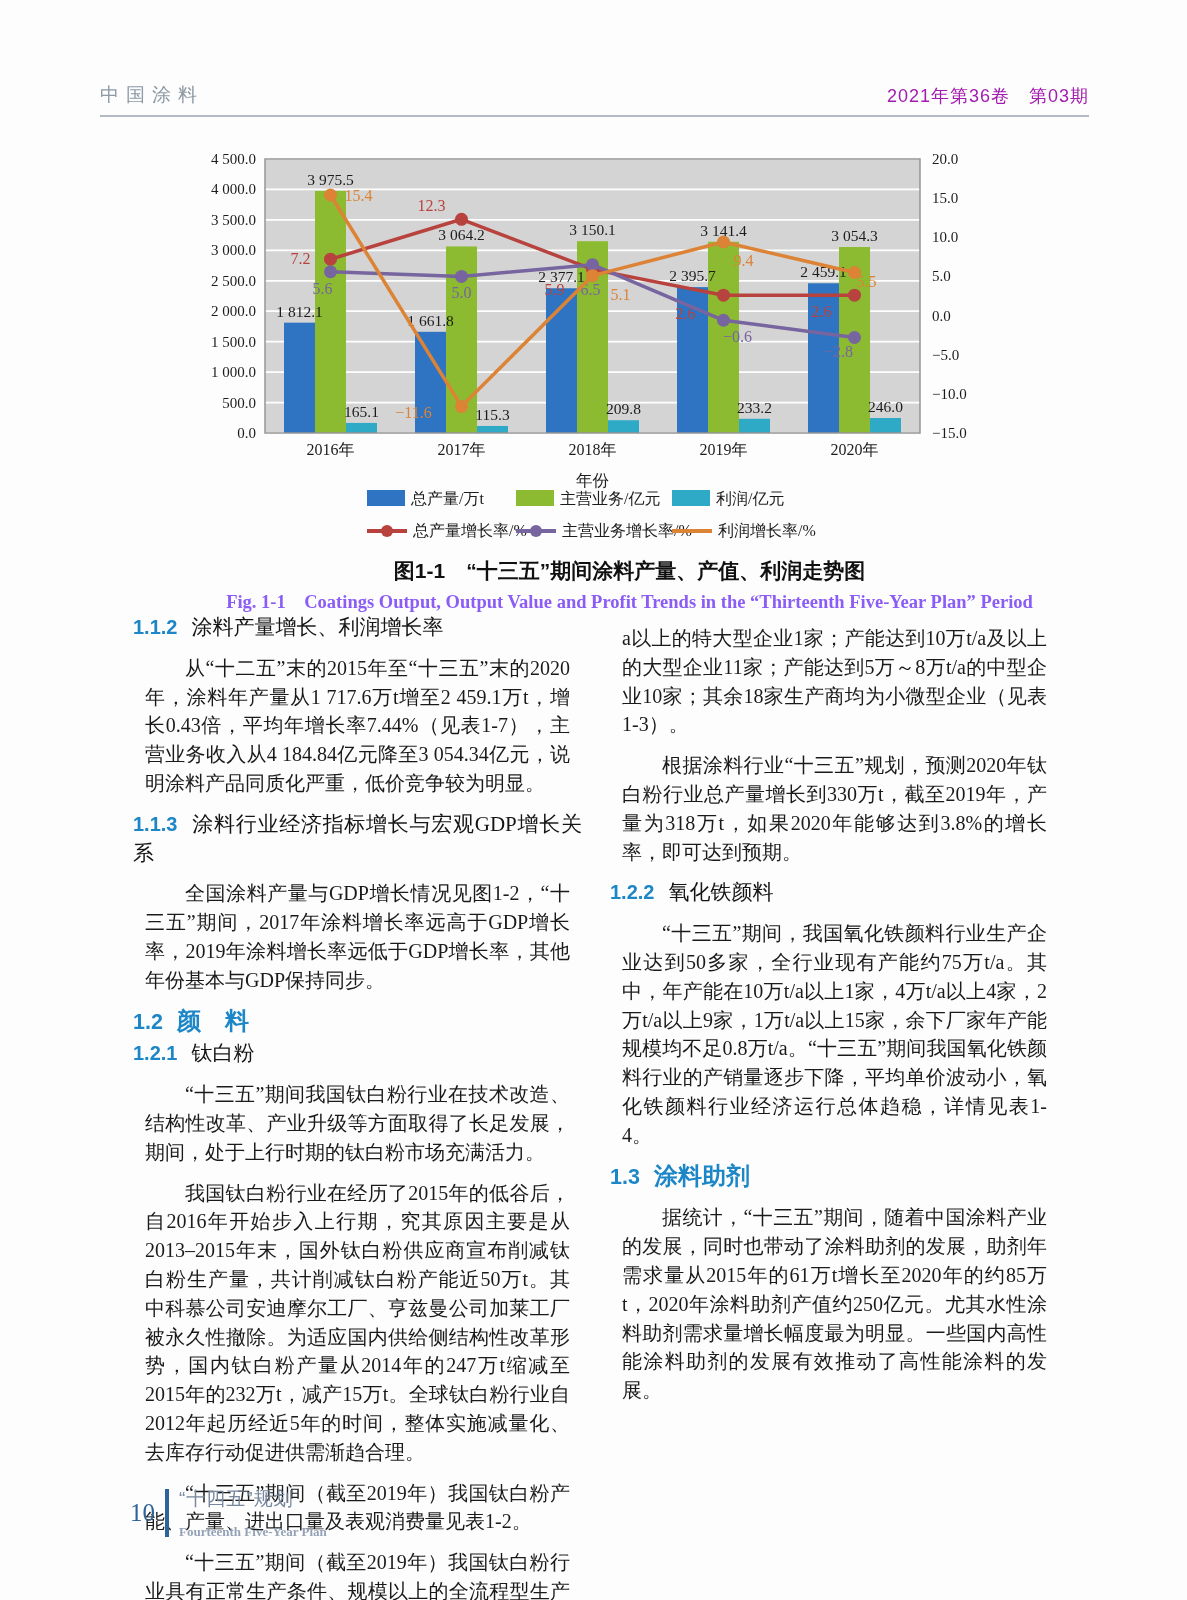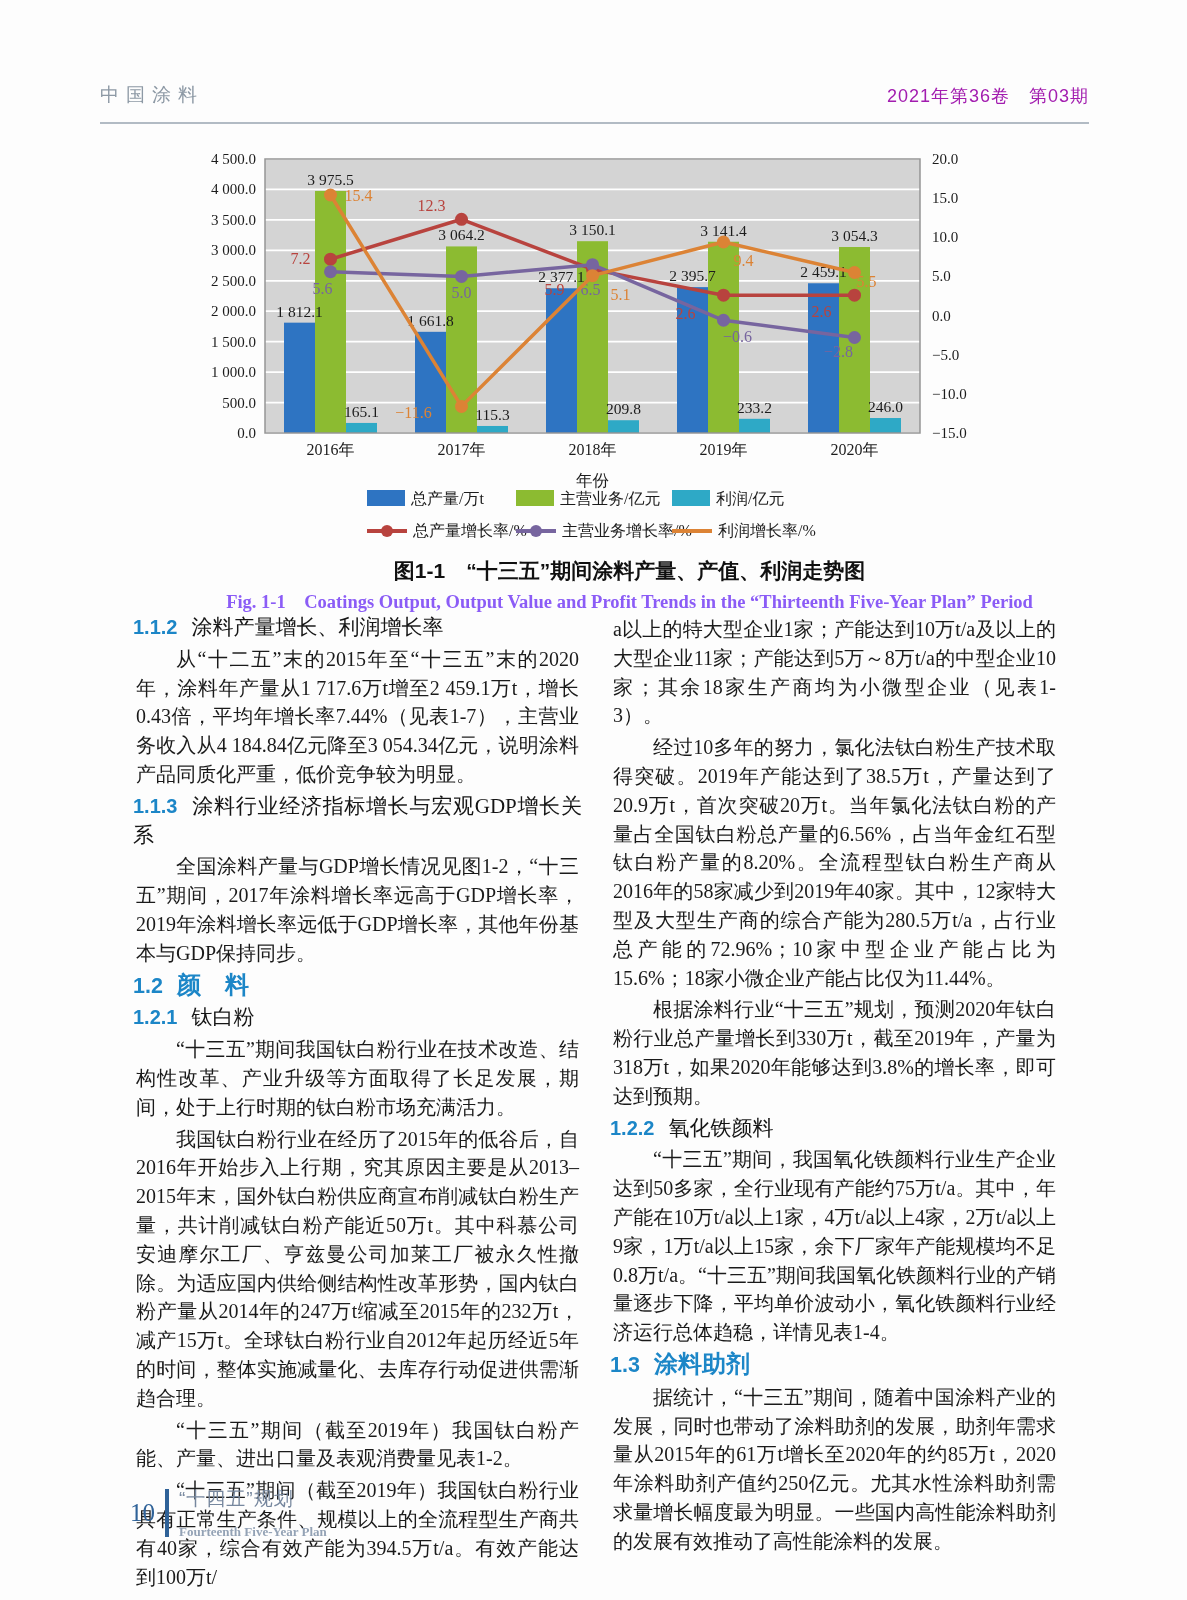--- a/index.html
+++ b/index.html
@@ -5,21 +5,21 @@
   html,body{margin:0;padding:0;background:#e9e9e9;}
   .page{
     position:relative; width:1187px; height:1600px; margin:0 auto;
     background:#fdfdfd; outline:1px solid #d8d8d8; overflow:hidden;
     font-family:"Liberation Serif","DejaVu Serif",serif; color:#1a1a1a;
   }
   
   .page-header{
     position:absolute; left:100px; right:98px; top:82px;
     display:flex; justify-content:space-between; align-items:flex-end;
-    border-bottom:2px solid #b2bbc4; padding-bottom:14px;
+    border-bottom:2px solid #b2bbc4; padding-bottom:7px;
     font-family:"Liberation Sans","DejaVu Sans",sans-serif;
   }
   .journal-name{font-size:19px; color:#8d99a5; letter-spacing:7px;}
   .issue-info{font-size:18px; color:#a21caf; letter-spacing:1px;}
   
   .chart-block{position:absolute; left:178px; top:146px;}
   svg text{font-family:"Liberation Serif","DejaVu Serif",serif;}
   .axis-label{font-size:15px; fill:#1c1c1c;}
   .bar-label{font-size:15.5px; fill:#1c1c1c;}
   .pt-label{font-size:16px;}
@@ -33,21 +33,21 @@
   }
   .caption-en{
     font-size:18.5px; font-weight:bold; color:#8b5cf6; line-height:28px; margin-top:2px;
   }
   
   .columns{
     position:absolute; left:133px; top:612px; width:926px;
     display:flex; gap:28px;
   }
   .col{width:449px; font-size:20px; line-height:28.8px; text-align:justify;}
-  .para{margin:3px; text-indent:2em;}
+  .para{margin:12px; text-indent:2em;}
   .para.noindent{text-indent:0;}
   .heading{margin:1px 0; font-family:"Liberation Sans","DejaVu Sans",sans-serif;}
   .heading .hnum{color:#1c86c7; font-weight:bold;}
   .heading.h3 .hnum{font-size:20px;}
   .heading.h3 .htext{
     font-family:"Liberation Serif","DejaVu Serif",serif;
     color:#151515; font-size:21px; margin-left:14px;
   }
   .heading.h2{margin:3px 0;}
   .heading.h2 .hnum{font-size:21.5px;}
@@ -218,21 +218,20 @@
         <p class="para">全国涂料产量与GDP增长情况见图1-2，“十三五”期间，2017年涂料增长率远高于GDP增长率，2019年涂料增长率远低于GDP增长率，其他年份基本与GDP保持同步。</p>
         <div class="heading h2"><span class="hnum">1.2</span><span class="htext">颜　料</span></div>
         <div class="heading h3"><span class="hnum">1.2.1</span><span class="htext">钛白粉</span></div>
         <p class="para">“十三五”期间我国钛白粉行业在技术改造、结构性改革、产业升级等方面取得了长足发展，期间，处于上行时期的钛白粉市场充满活力。</p>
         <p class="para">我国钛白粉行业在经历了2015年的低谷后，自2016年开始步入上行期，究其原因主要是从2013–2015年末，国外钛白粉供应商宣布削减钛白粉生产量，共计削减钛白粉产能近50万t。其中科慕公司安迪摩尔工厂、亨兹曼公司加莱工厂被永久性撤除。为适应国内供给侧结构性改革形势，国内钛白粉产量从2014年的247万t缩减至2015年的232万t，减产15万t。全球钛白粉行业自2012年起历经近5年的时间，整体实施减量化、去库存行动促进供需渐趋合理。</p>
         <p class="para">“十三五”期间（截至2019年）我国钛白粉产能、产量、进出口量及表观消费量见表1-2。</p>
         <p class="para">“十三五”期间（截至2019年）我国钛白粉行业具有正常生产条件、规模以上的全流程型生产商共有40家，综合有效产能为394.5万t/a。有效产能达到100万t/</p>
       </div>
     <div class="col" id="col-right">
         <p class="para noindent">a以上的特大型企业1家；产能达到10万t/a及以上的大型企业11家；产能达到5万～8万t/a的中型企业10家；其余18家生产商均为小微型企业（见表1-3）。</p>
-        <p class="para">经过10多年的努力，氯化法钛白粉生产技术取得突破。2019年产能达到了38.5万t，产量达到了20.9万t，首次突破20万t。当年氯化法钛白粉的产量占全国钛白粉总产量的6.56%，占当年金红石型钛白粉产量的8.20%。全流程型钛白粉生产商从2016年的58家减少到2019年40家。其中，12家特大型及大型生产商的综合产能为280.5万t/a，占行业总产能的72.96%；10家中型企业产能占比为15.6%；18家小微企业产能占比仅为11.44%。</p>
         <p class="para">根据涂料行业“十三五”规划，预测2020年钛白粉行业总产量增长到330万t，截至2019年，产量为318万t，如果2020年能够达到3.8%的增长率，即可达到预期。</p>
         <div class="heading h3"><span class="hnum">1.2.2</span><span class="htext">氧化铁颜料</span></div>
         <p class="para">“十三五”期间，我国氧化铁颜料行业生产企业达到50多家，全行业现有产能约75万t/a。其中，年产能在10万t/a以上1家，4万t/a以上4家，2万t/a以上9家，1万t/a以上15家，余下厂家年产能规模均不足0.8万t/a。“十三五”期间我国氧化铁颜料行业的产销量逐步下降，平均单价波动小，氧化铁颜料行业经济运行总体趋稳，详情见表1-4。</p>
         <div class="heading h2"><span class="hnum">1.3</span><span class="htext">涂料助剂</span></div>
         <p class="para">据统计，“十三五”期间，随着中国涂料产业的发展，同时也带动了涂料助剂的发展，助剂年需求量从2015年的61万t增长至2020年的约85万t，2020年涂料助剂产值约250亿元。尤其水性涂料助剂需求量增长幅度最为明显。一些国内高性能涂料助剂的发展有效推动了高性能涂料的发展。</p>
       </div>
   </div>
 
   <div class="page-footer">
     <span class="page-number">10</span>

